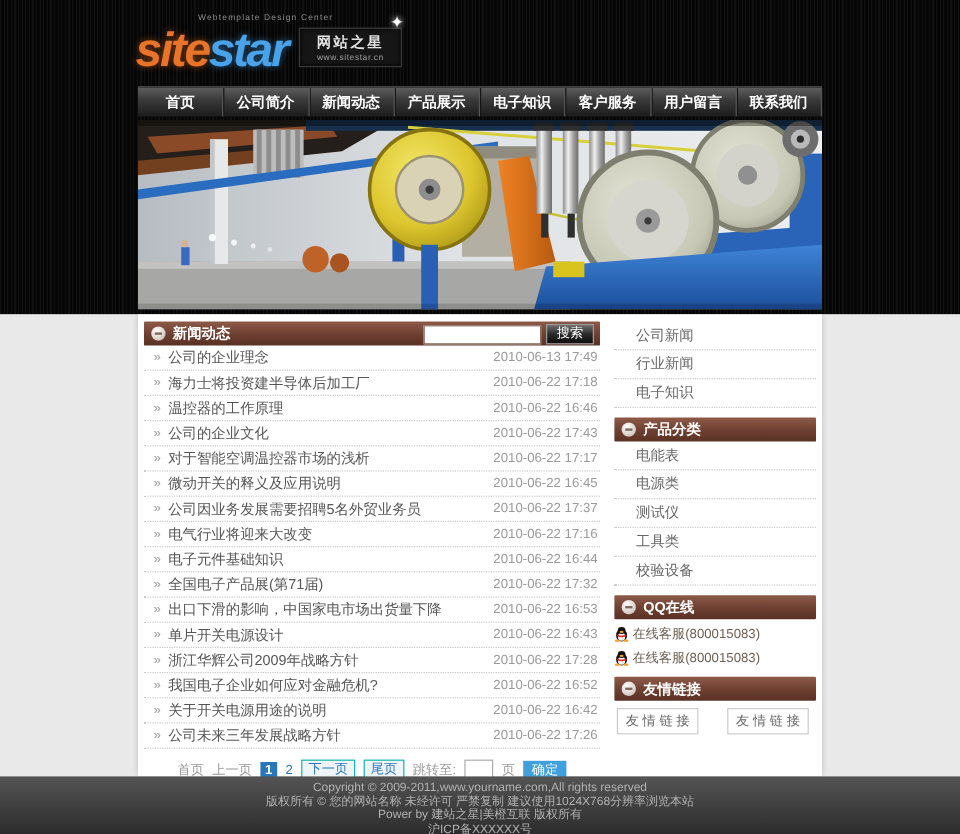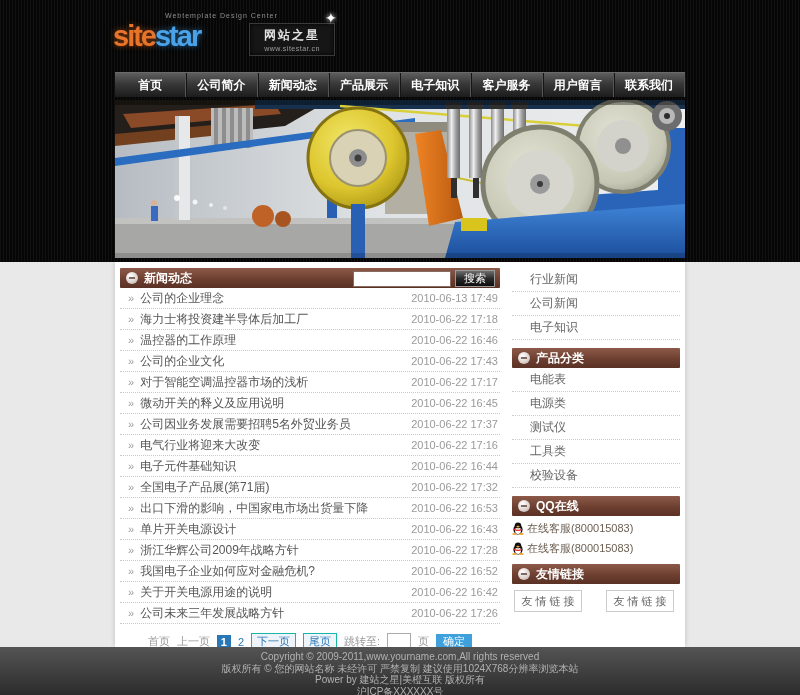--- a/index.html
+++ b/index.html
@@ -9,21 +9,21 @@
   }
   
   .top-area{
     position:absolute;left:0;top:0;width:800px;height:262px;
     background:#060606;
     background-image:repeating-linear-gradient(90deg,rgba(255,255,255,.045) 0 1px,transparent 1px 3px);
   }
   
   .logo{position:absolute;left:113px;top:8px;width:270px;height:56px;}
   .logo-tagline{position:absolute;left:52px;top:4px;font-size:7px;color:#8f8f8f;letter-spacing:1px;white-space:nowrap;}
-  .logo-brand{position:absolute;left:0;top:12px;font-size:29px;font-weight:bold;letter-spacing:-2px;white-space:nowrap;}
+  .logo-brand{position:absolute;left:0;top:12px;font-size:40px;font-weight:bold;font-style:italic;letter-spacing:-2px;white-space:nowrap;}
   .brand-site{color:#e8742a;text-shadow:0 1px 1px #4d1d00,0 0 6px rgba(232,116,42,.55);}
   .brand-star{color:#4aa3e8;text-shadow:0 1px 1px #0a2c4d,0 0 6px rgba(74,163,232,.55);}
   .logo-box{position:absolute;left:136px;top:15px;width:84px;height:31px;background:#161616;border:1px solid #3a3a3a;box-shadow:inset 0 0 4px #000;}
   .logo-box-title{font-size:12px;font-weight:bold;color:#e2e2e2;text-align:center;margin-top:3px;letter-spacing:2px;}
   .logo-box-url{font-size:7px;color:#9f9f9f;text-align:center;margin-top:1px;letter-spacing:.5px;}
   .logo-sparkle{position:absolute;left:212px;top:2px;color:#fff;font-size:14px;text-shadow:0 0 5px #fff;}
   
   .nav{
     position:absolute;left:115px;top:72px;width:570px;height:25px;display:flex;
     background:linear-gradient(#5e5e5e,#383838 45%,#1c1c1c);
@@ -342,23 +342,23 @@
         <input class="pg-input" type="text" style="">
         <span>页</span>
         <button class="pg-go">确定</button>
       </div>
     </div>
 
     <div class="right-col">
 
       <div>
 
+          <div class="side-item">公司新闻</div>
+
           <div class="side-item">行业新闻</div>
-
-          <div class="side-item">公司新闻</div>
 
           <div class="side-item">电子知识</div>
         </div>
 
       <div class="gap8"></div>
       <div class="col-header">
         <span class="hdr-icon"></span>
         <span>产品分类</span>
       </div>
       <div>

